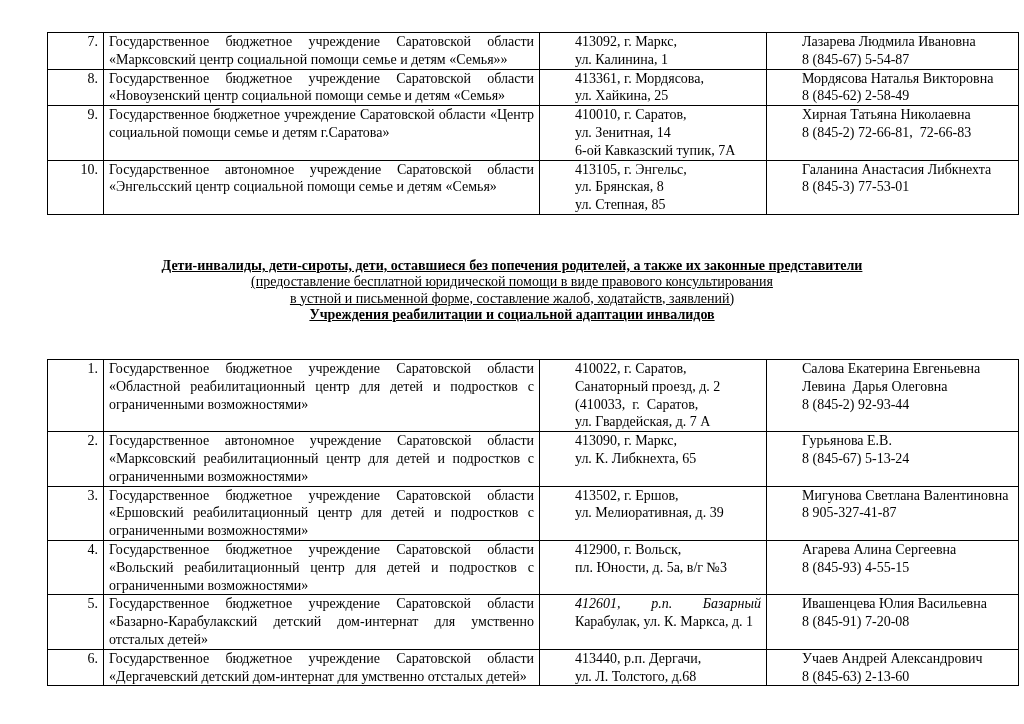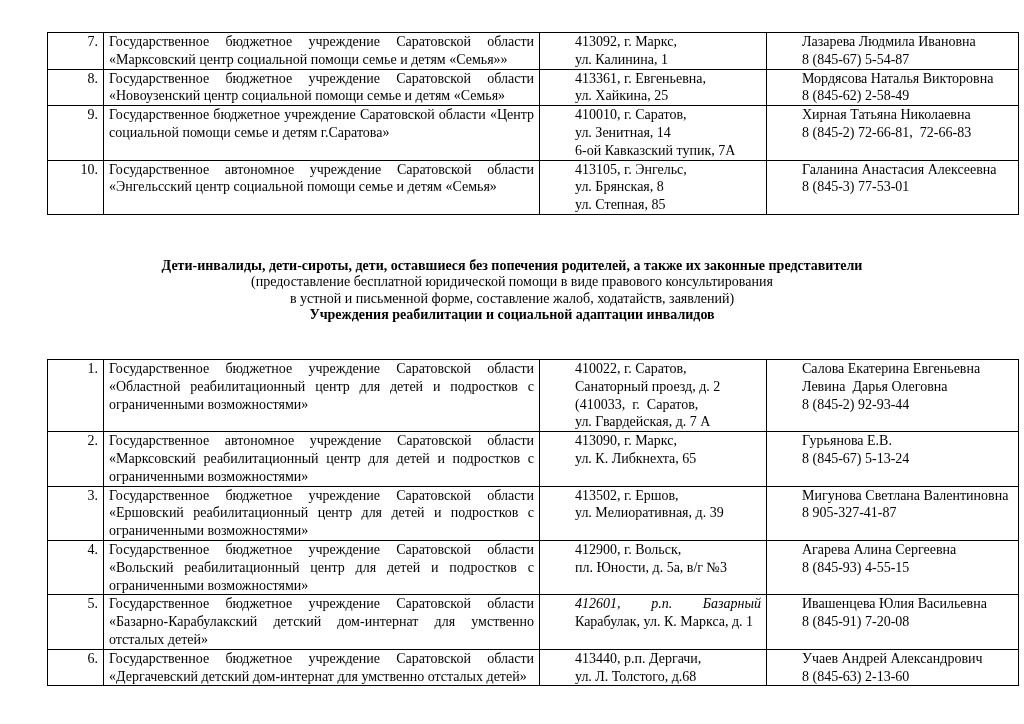--- a/index.html
+++ b/index.html
@@ -18,21 +18,21 @@
     border:1px solid #000000; vertical-align:top;
     padding:0 5px; line-height:17.8px;
   }
   .td-num   { width:45px;  text-align:right; padding-right:3px; padding-left:2px; }
   .td-name  { width:425px; text-align:justify;margin-left:11px; }
   .td-addr  { width:216px; }
   .td-cont  { width:241px; }
   .line     { white-space:pre-wrap;margin-left:30px; }
   .stretch  { text-align:justify; text-align-last:justify;font-style:italic; }
   .section  { position:absolute; left:0; top:258px; width:1024px; text-align:center; }
-  .section .h-line { line-height:16.3px; }
+  .section .h-line { line-height:16.3px;text-decoration:underline; }
   .h-bold   { font-weight:bold; }
 </style>
 </head>
 <body>
 
 <div class="doc">
 
   <table class="tbl" id="table1">
     <tbody>
         <tr>
@@ -44,21 +44,21 @@
           </td>
           <td class="td-cont">
             <div class="line">Лазарева Людмила Ивановна</div>
             <div class="line">8 (845-67) 5-54-87</div>
           </td>
         </tr>
         <tr>
           <td class="td-num">8.</td>
           <td class="td-name">Государственное бюджетное учреждение Саратовской области «Новоузенский центр социальной помощи семье и детям «Семья»</td>
           <td class="td-addr">
-            <div class="line">413361, г. Евгеньевна,</div>
+            <div class="line">413361, г. Мордясова,</div>
             <div class="line">ул. Хайкина, 25</div>
           </td>
           <td class="td-cont">
             <div class="line">Мордясова Наталья Викторовна</div>
             <div class="line">8 (845-62) 2-58-49</div>
           </td>
         </tr>
         <tr>
           <td class="td-num">9.</td>
           <td class="td-name">Государственное бюджетное учреждение Саратовской области «Центр социальной помощи семье и детям г.Саратова»</td>
@@ -74,21 +74,21 @@
         </tr>
         <tr>
           <td class="td-num">10.</td>
           <td class="td-name">Государственное автономное учреждение Саратовской области «Энгельсский центр социальной помощи семье и детям «Семья»</td>
           <td class="td-addr">
             <div class="line">413105, г. Энгельс,</div>
             <div class="line">ул. Брянская, 8</div>
             <div class="line">ул. Степная, 85</div>
           </td>
           <td class="td-cont">
-            <div class="line">Галанина Анастасия Алексеевна</div>
+            <div class="line">Галанина Анастасия Либкнехта</div>
             <div class="line">8 (845-3) 77-53-01</div>
           </td>
         </tr>
       </tbody>
   </table>
 
   <div class="section">
     <div class="h-line h-bold">Дети-инвалиды, дети-сироты, дети, оставшиеся без попечения родителей, а также их законные представители</div>
     <div class="h-line">(предоставление бесплатной юридической помощи в виде правового консультирования</div>
     <div class="h-line">в устной и письменной форме, составление жалоб, ходатайств, заявлений)</div>

